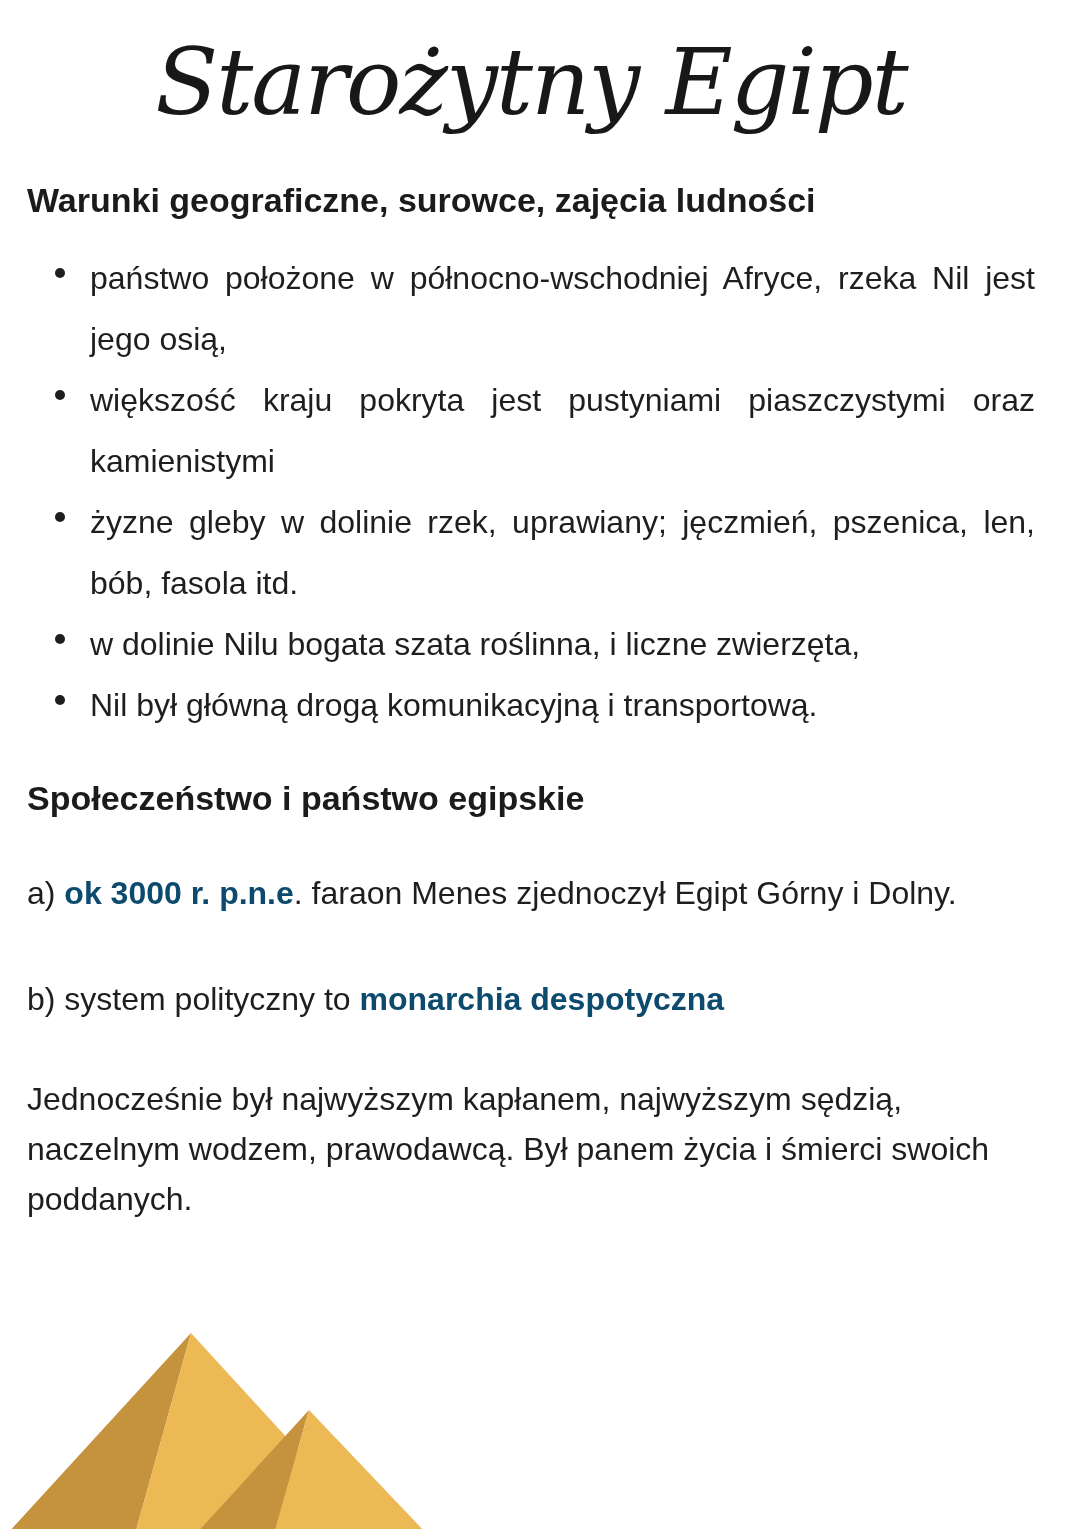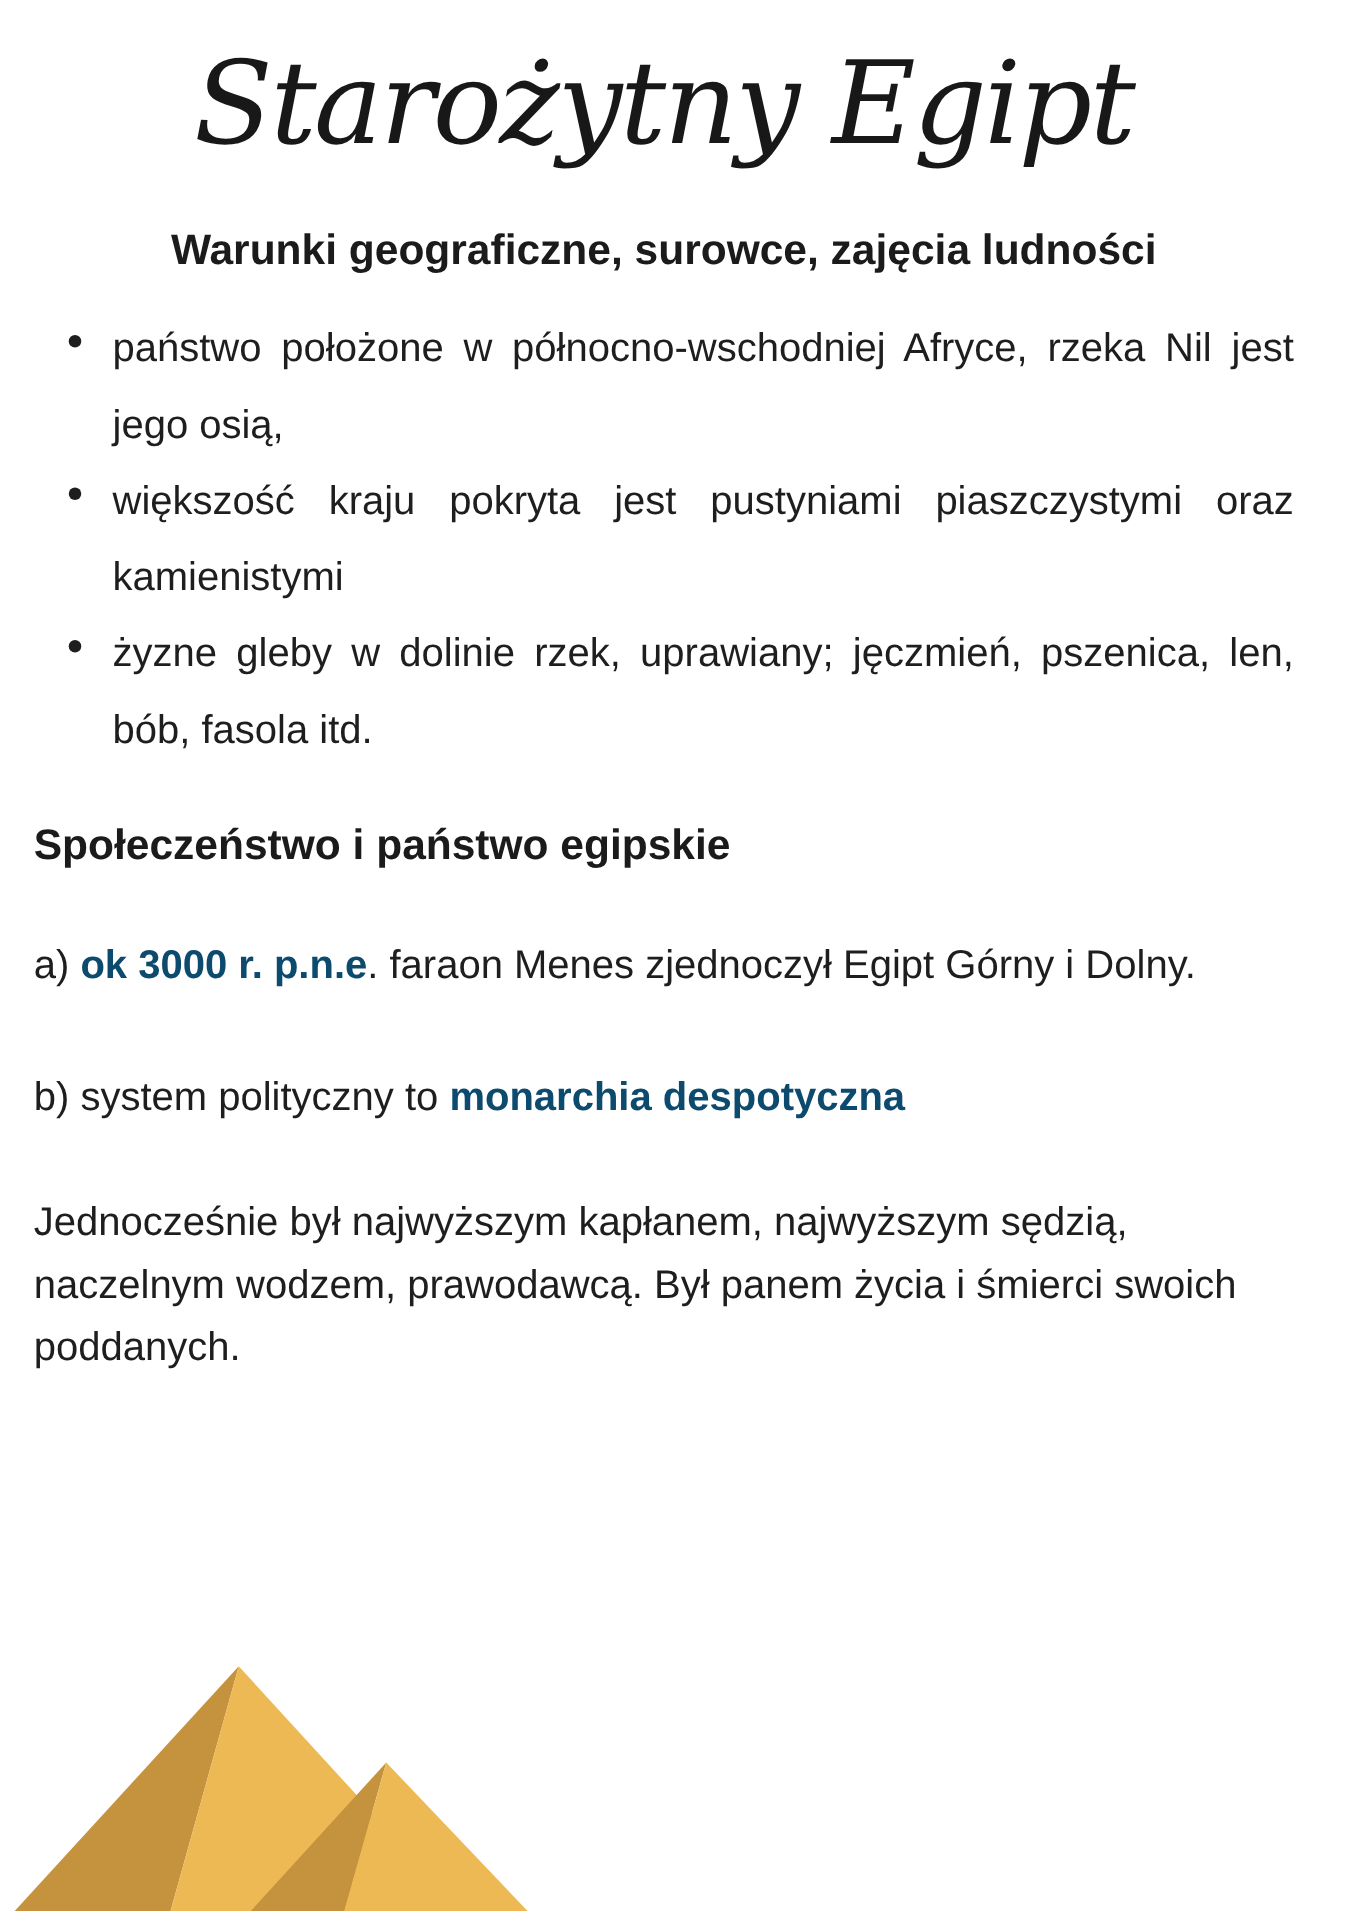--- a/index.html
+++ b/index.html
@@ -27,21 +27,21 @@
     color: #181818;
     letter-spacing: -2px;
     margin-top: 8px;
   }
   h2.section-heading {
     font-size: 34px;
     font-weight: 700;
     color: #1b1b1b;
     line-height: 44px;
   }
-  .heading-geography { margin-top: 20px; text-align: center; }
+  .heading-geography { margin-top: 20px; }
   .heading-society { margin-top: 40px; }
   ul.bullet-list {
     list-style: none;
     margin-top: 26px;
     font-size: 32px;
     line-height: 61px;
     text-align: justify;
   }
   ul.bullet-list li {
     position: relative;
@@ -79,20 +79,22 @@
 <div class="page">
 
   <h1 class="script-title">Starożytny Egipt</h1>
 
   <h2 class="section-heading heading-geography">Warunki geograficzne, surowce, zajęcia ludności</h2>
 
   <ul class="bullet-list">
     <li>państwo położone w północno-wschodniej Afryce, rzeka Nil jest jego osią,</li>
     <li>większość kraju pokryta jest pustyniami piaszczystymi oraz kamienistymi</li>
     <li>żyzne gleby w dolinie rzek, uprawiany; jęczmień, pszenica, len, bób, fasola itd.</li>
+    <li>w dolinie Nilu bogata szata roślinna, i liczne zwierzęta,</li>
+    <li>Nil był główną drogą komunikacyjną i transportową.</li>
   </ul>
 
   <h2 class="section-heading heading-society">Społeczeństwo i państwo egipskie</h2>
 
   <p class="body-paragraph paragraph-a"><span>a) </span><strong>ok 3000 r. p.n.e</strong><span>. faraon Menes zjednoczył Egipt Górny i Dolny.</span></p>
 
   <p class="body-paragraph paragraph-b"><span>b) system polityczny to </span><strong>monarchia despotyczna</strong><br><br><span>Jednocześnie był najwyższym kapłanem, najwyższym sędzią, naczelnym wodzem, prawodawcą. Był panem życia i śmierci swoich poddanych.</span></p>
 
   <div class="pyramids-wrap">
     <svg width="460" height="250" viewBox="0 0 460 250" xmlns="http://www.w3.org/2000/svg" aria-hidden="true">

